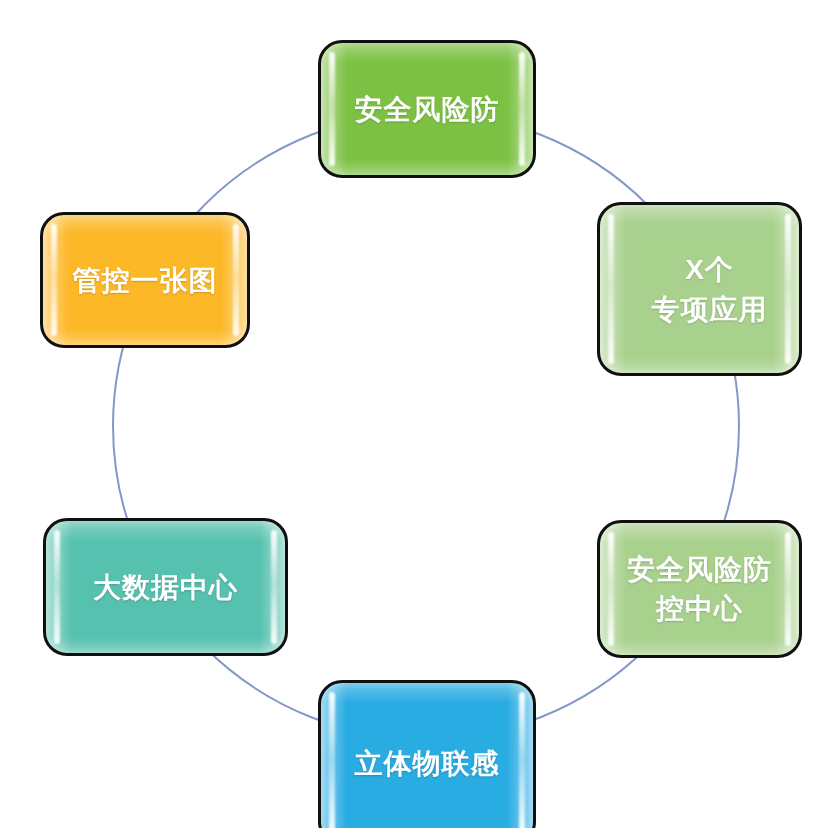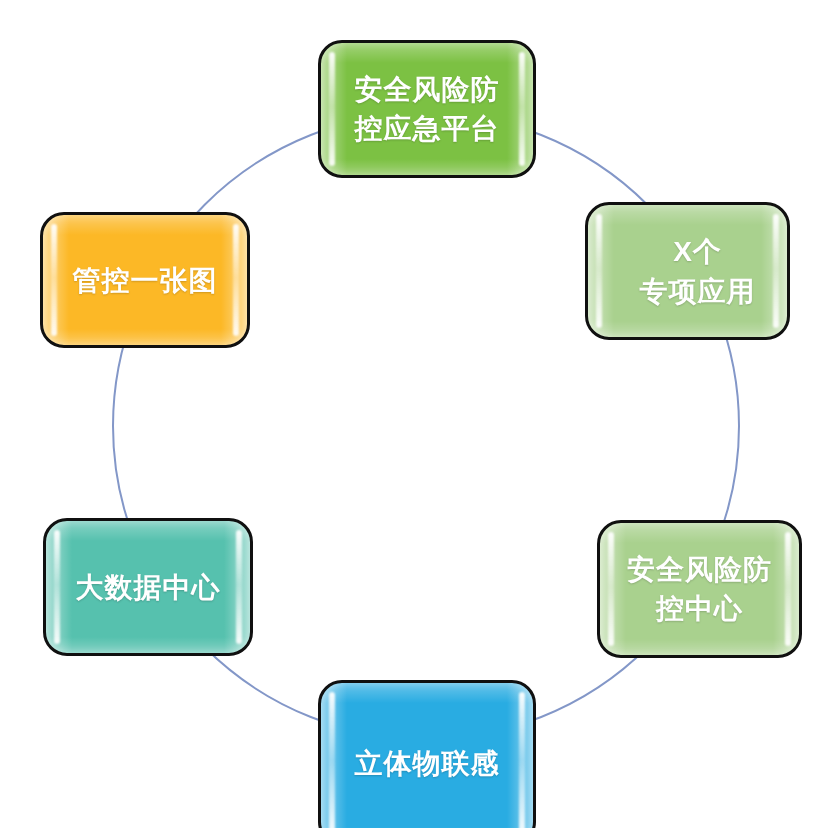--- a/index.html
+++ b/index.html
@@ -36,37 +36,36 @@
     background:linear-gradient(180deg,rgba(255,255,255,.95) 0%,rgba(255,255,255,.35) 48%,rgba(255,255,255,.92) 100%);
     filter:blur(1.1px);
   }
   .node::before{left:8px;}
   .node::after{right:8px;}
   .label{position:relative;z-index:1;padding:0 18px;}
   .spaced .line + .line{margin-top:1px;}
 
   
   .pos-top          {left:318px;top:40px; width:218px;height:138px;}
-  .pos-top-right    {left:585px;top:202px;width:205px;height:138px;padding-left:20px;}
+  .pos-top-right    {left:597px;top:202px;width:205px;height:174px;padding-left:20px;}
   .pos-bottom-right {left:597px;top:520px;width:205px;height:138px;}
   .pos-bottom       {left:318px;top:680px;width:218px;height:166px;}
-  .pos-bottom-left  {left:43px; top:518px;width:210px;height:138px;}
+  .pos-bottom-left  {left:43px; top:518px;width:245px;height:138px;}
   .pos-top-left     {left:40px; top:212px;width:210px;height:136px;}
 </style>
 </head>
 <body>
 
 <div class="stage">
 
   <div class="ring" style="--ring: #8397C8;"></div>
 
   <div class="node pos-top" style="--c: #7CC143;">
     <div class="label">
       <div class="line">安全风险防</div>
-      <div class="line">控应急平台</div>
     </div>
   </div>
 
   <div class="node pos-top-right spaced" style="--c: #A9D18E;">
     <div class="label">
       <div class="line">X个</div>
       <div class="line">专项应用</div>
     </div>
   </div>
 

